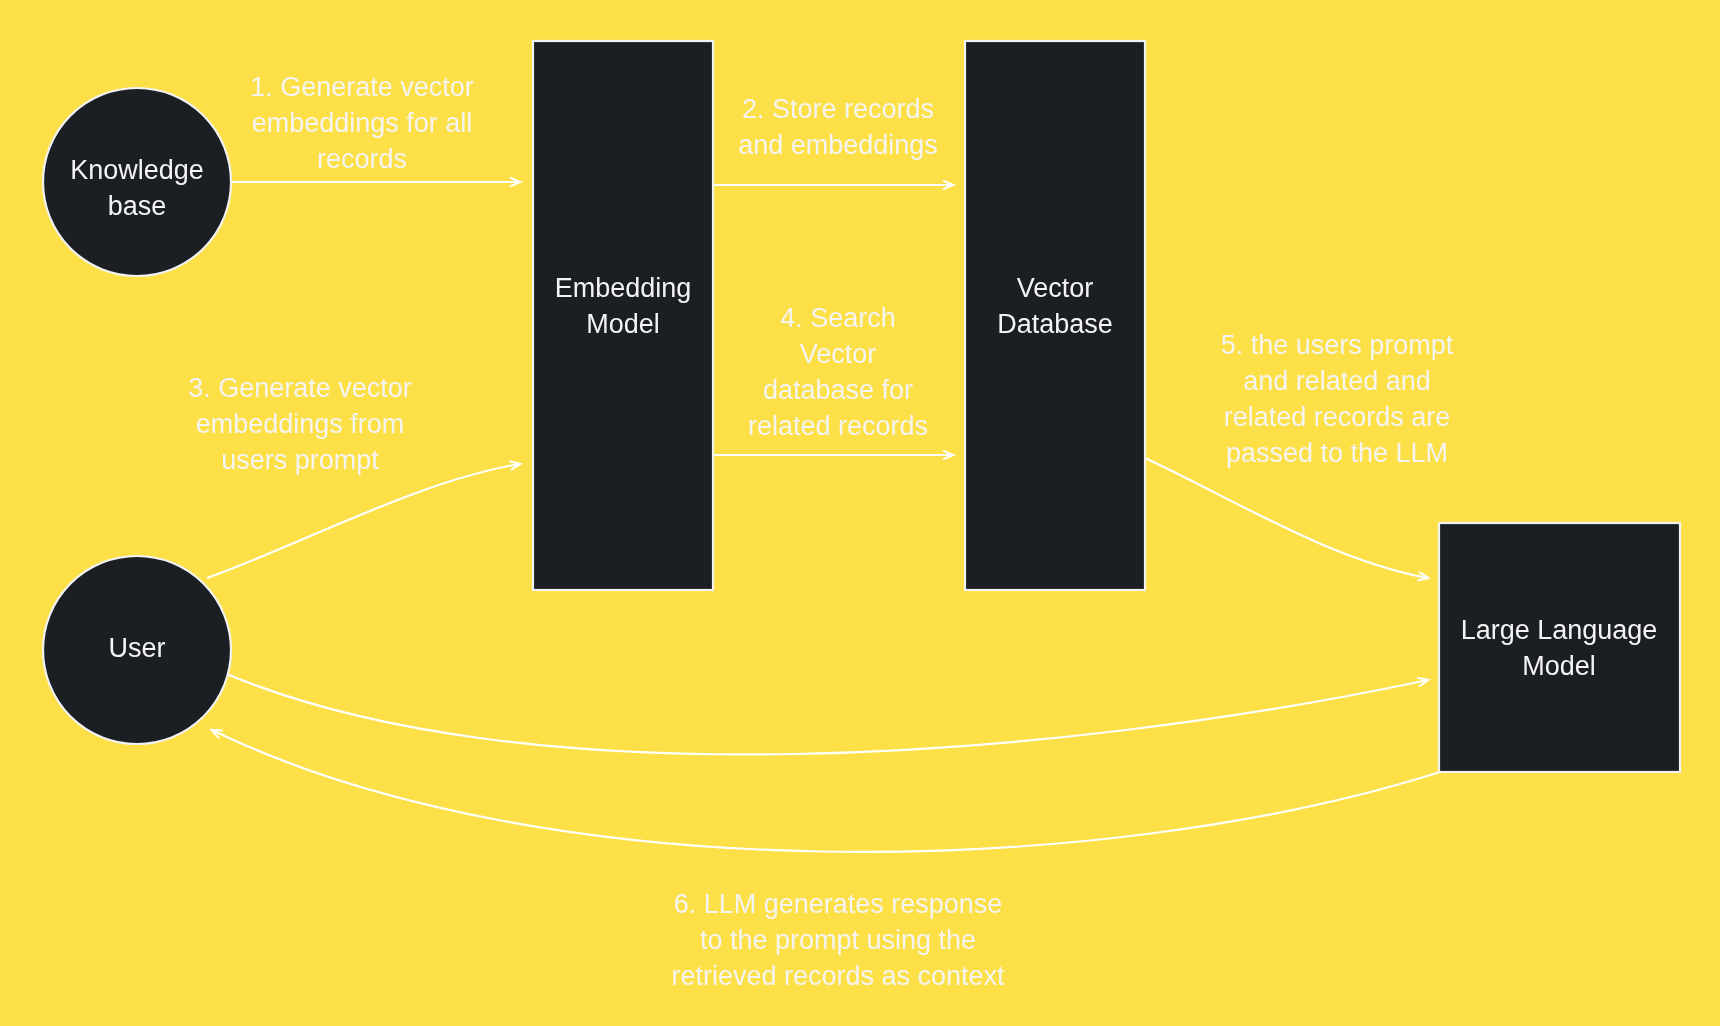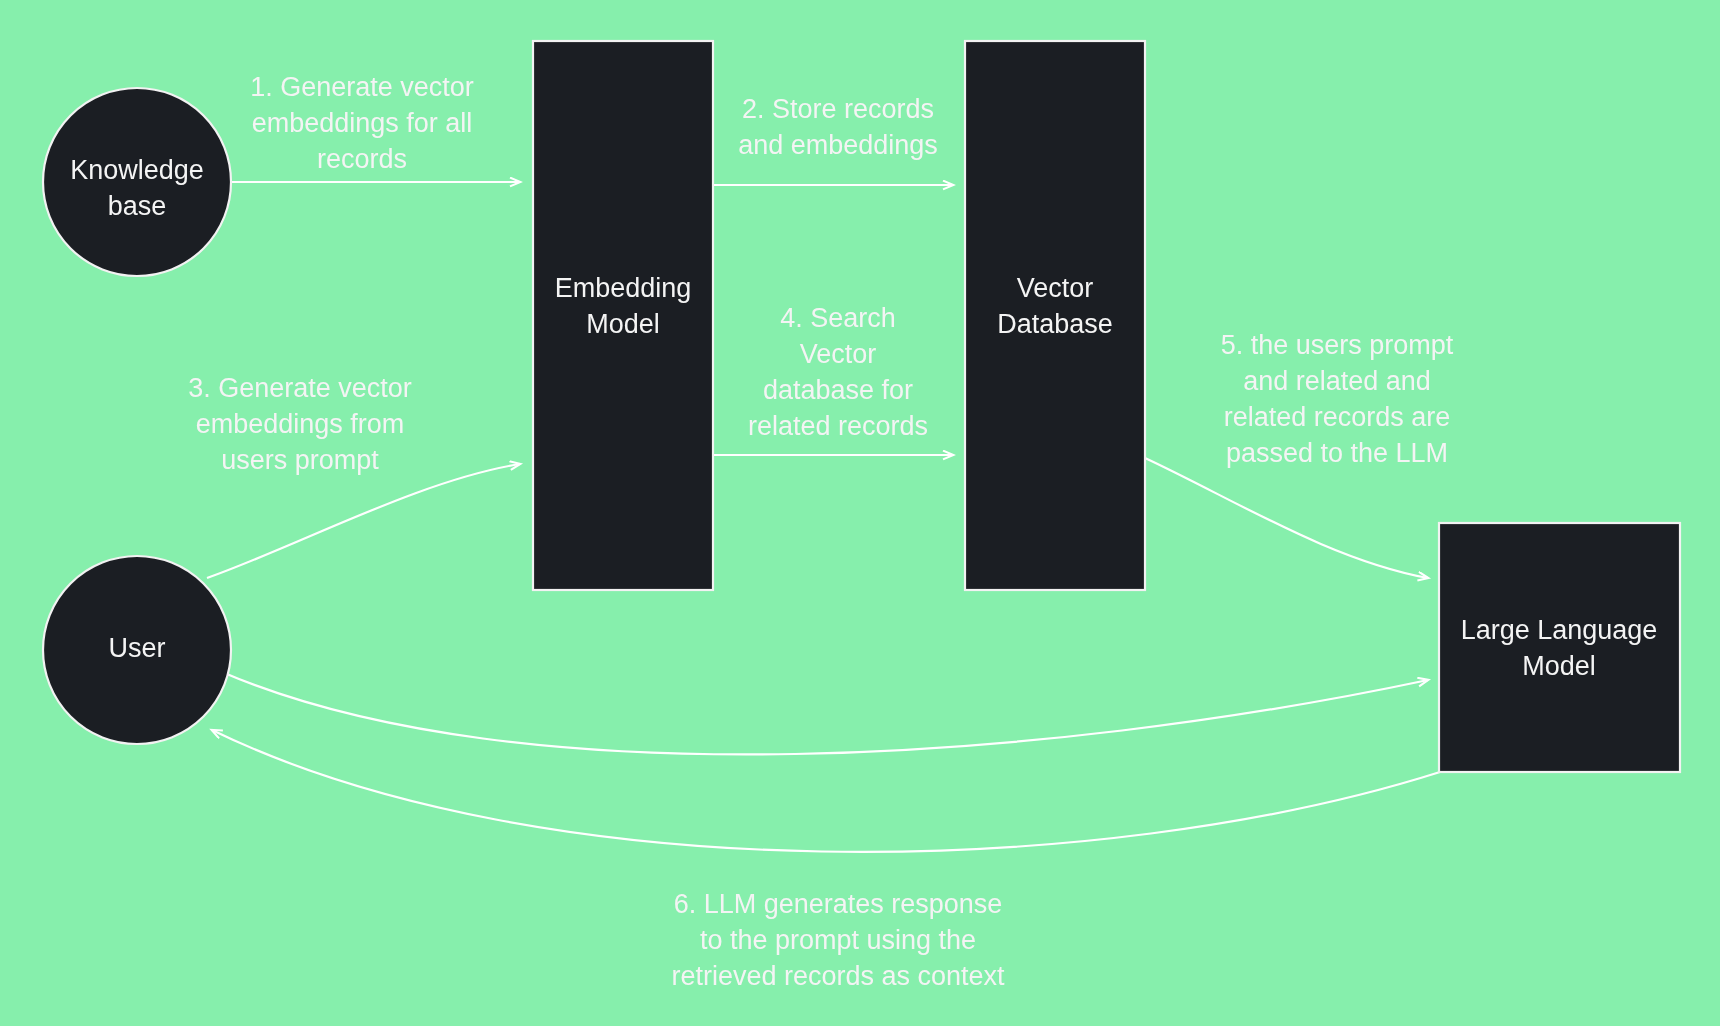--- a/index.html
+++ b/index.html
@@ -10,21 +10,21 @@
   body {
     width: 1720px;
     height: 1026px;
     overflow: hidden;
     font-family: "Liberation Sans", sans-serif;
   }
   #diagram-root {
     position: relative;
     width: 1720px;
     height: 1026px;
-    background: #86efac;
+    background: #fde047;
   }
   svg#diagram {
     display: block;
     width: 1720px;
     height: 1026px;
   }
   .node-shape {
     fill: #1b1e23;
     stroke: #f2f2f2;
     stroke-width: 2.2;

